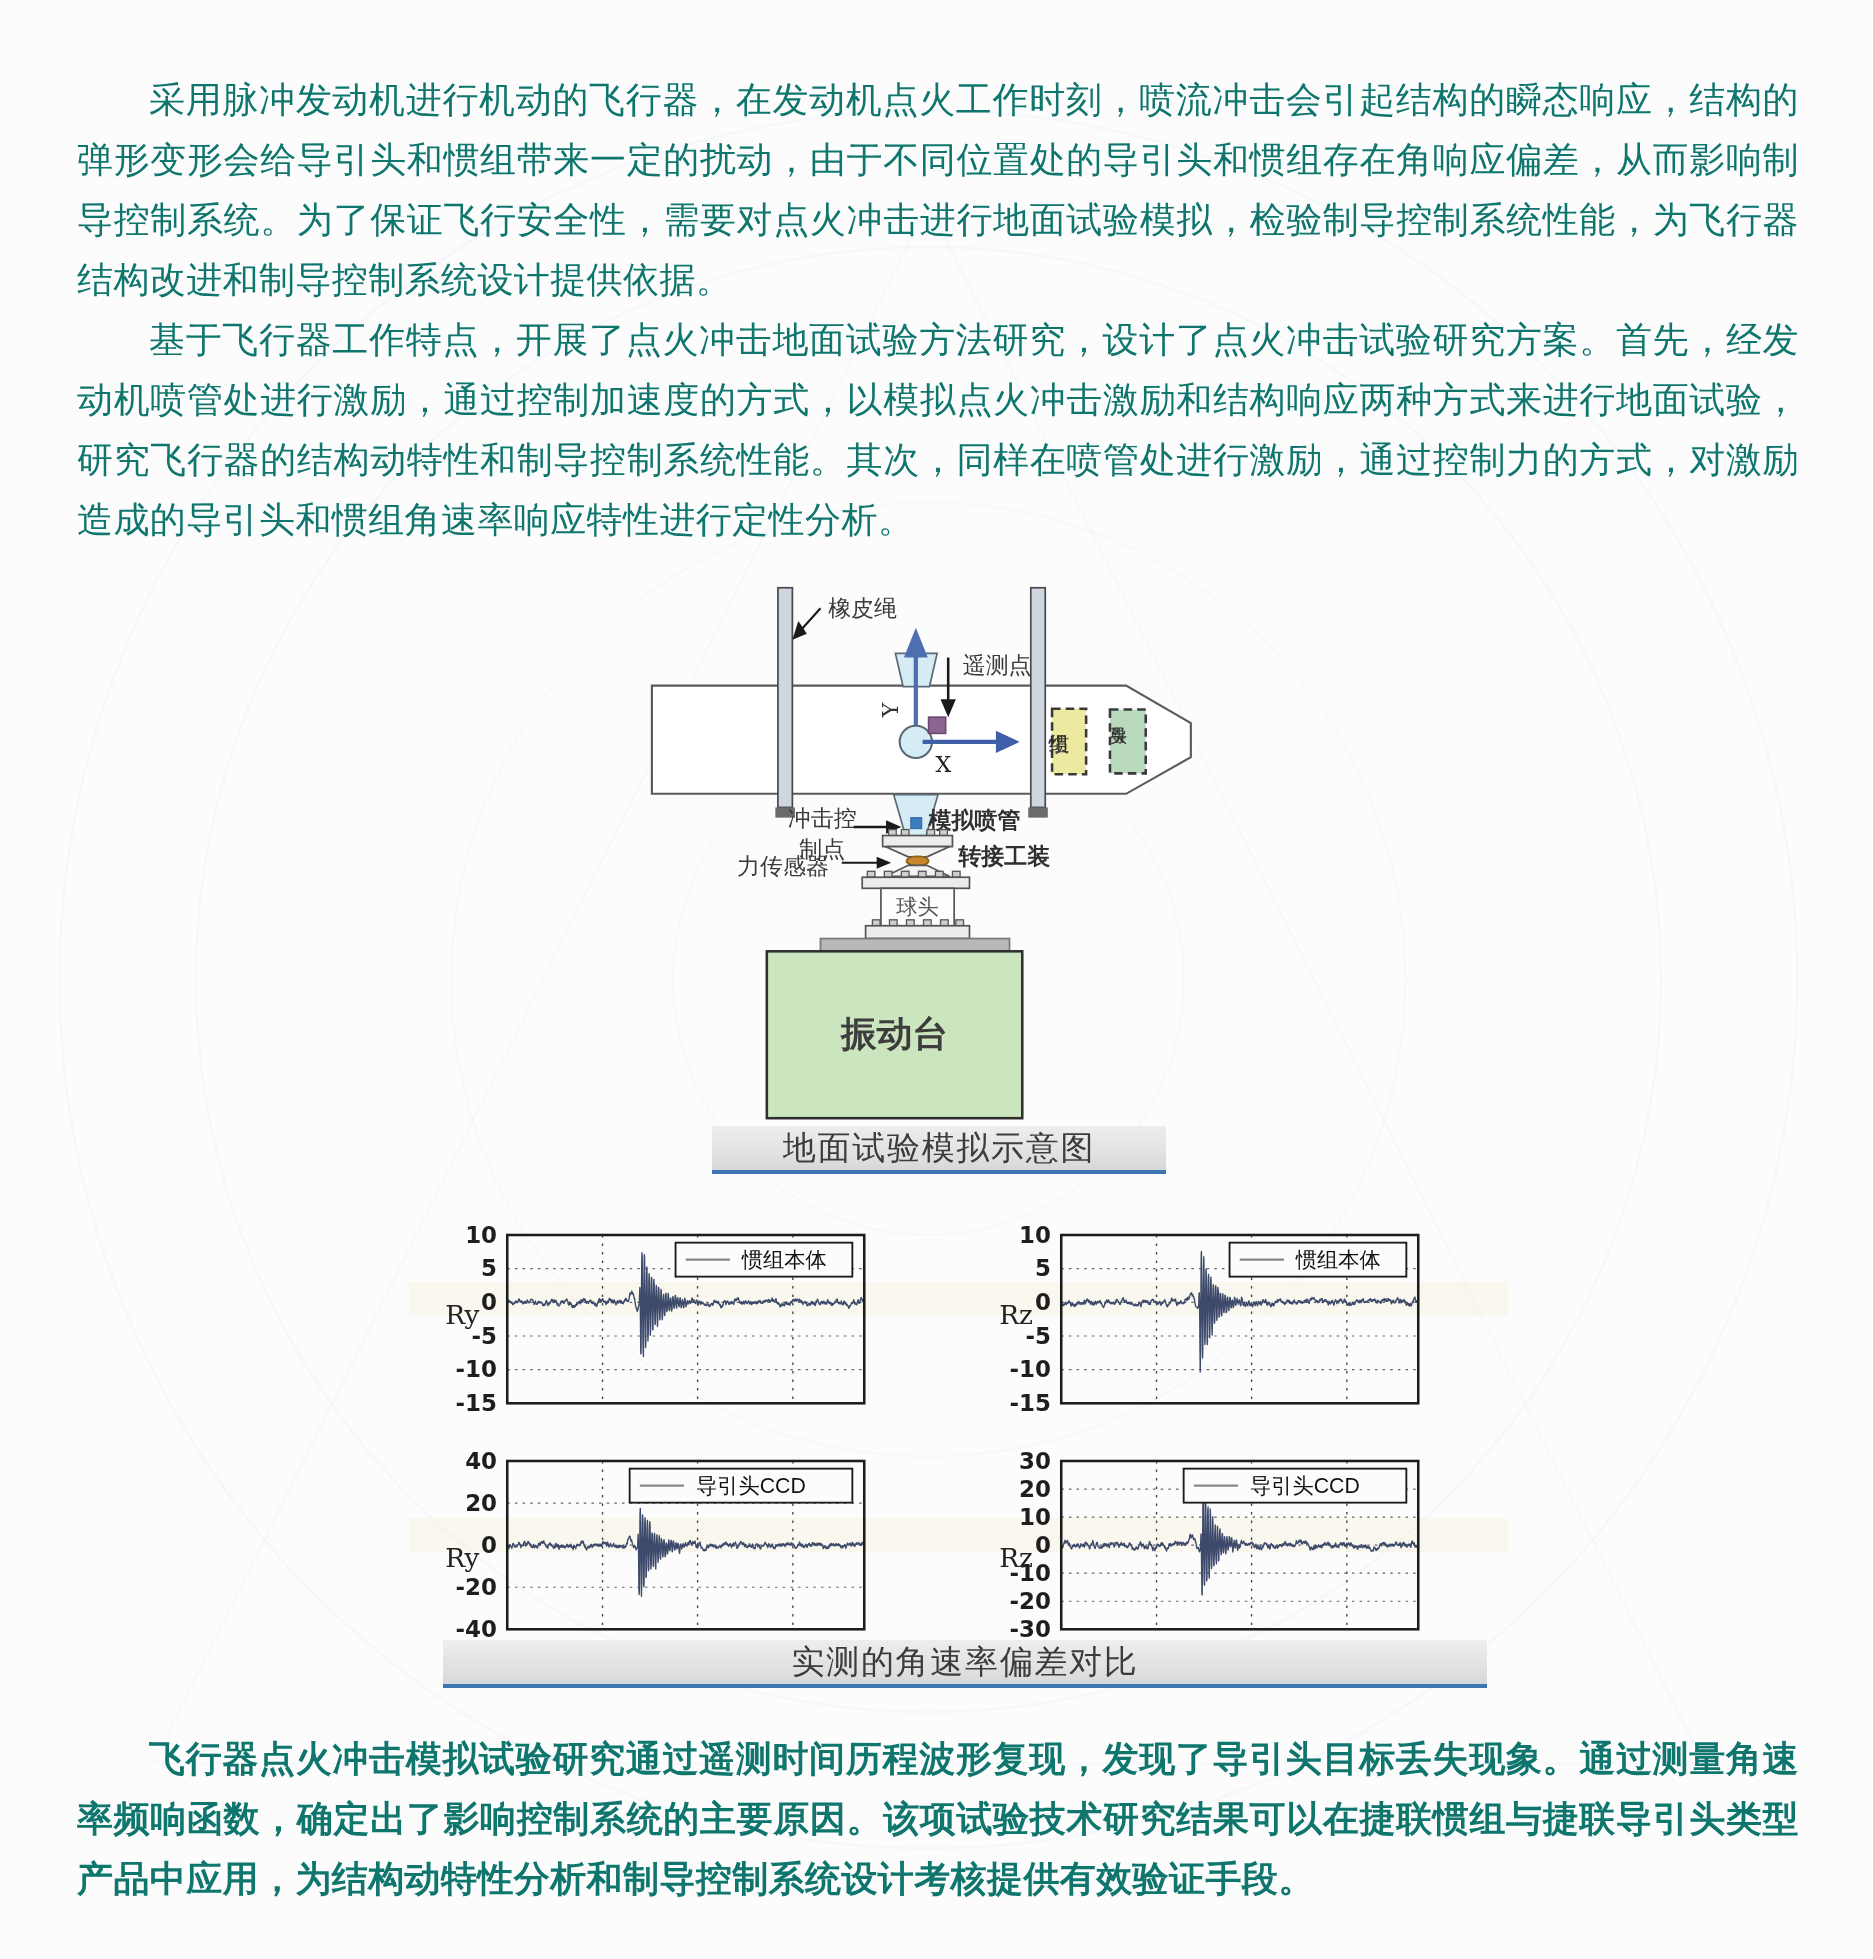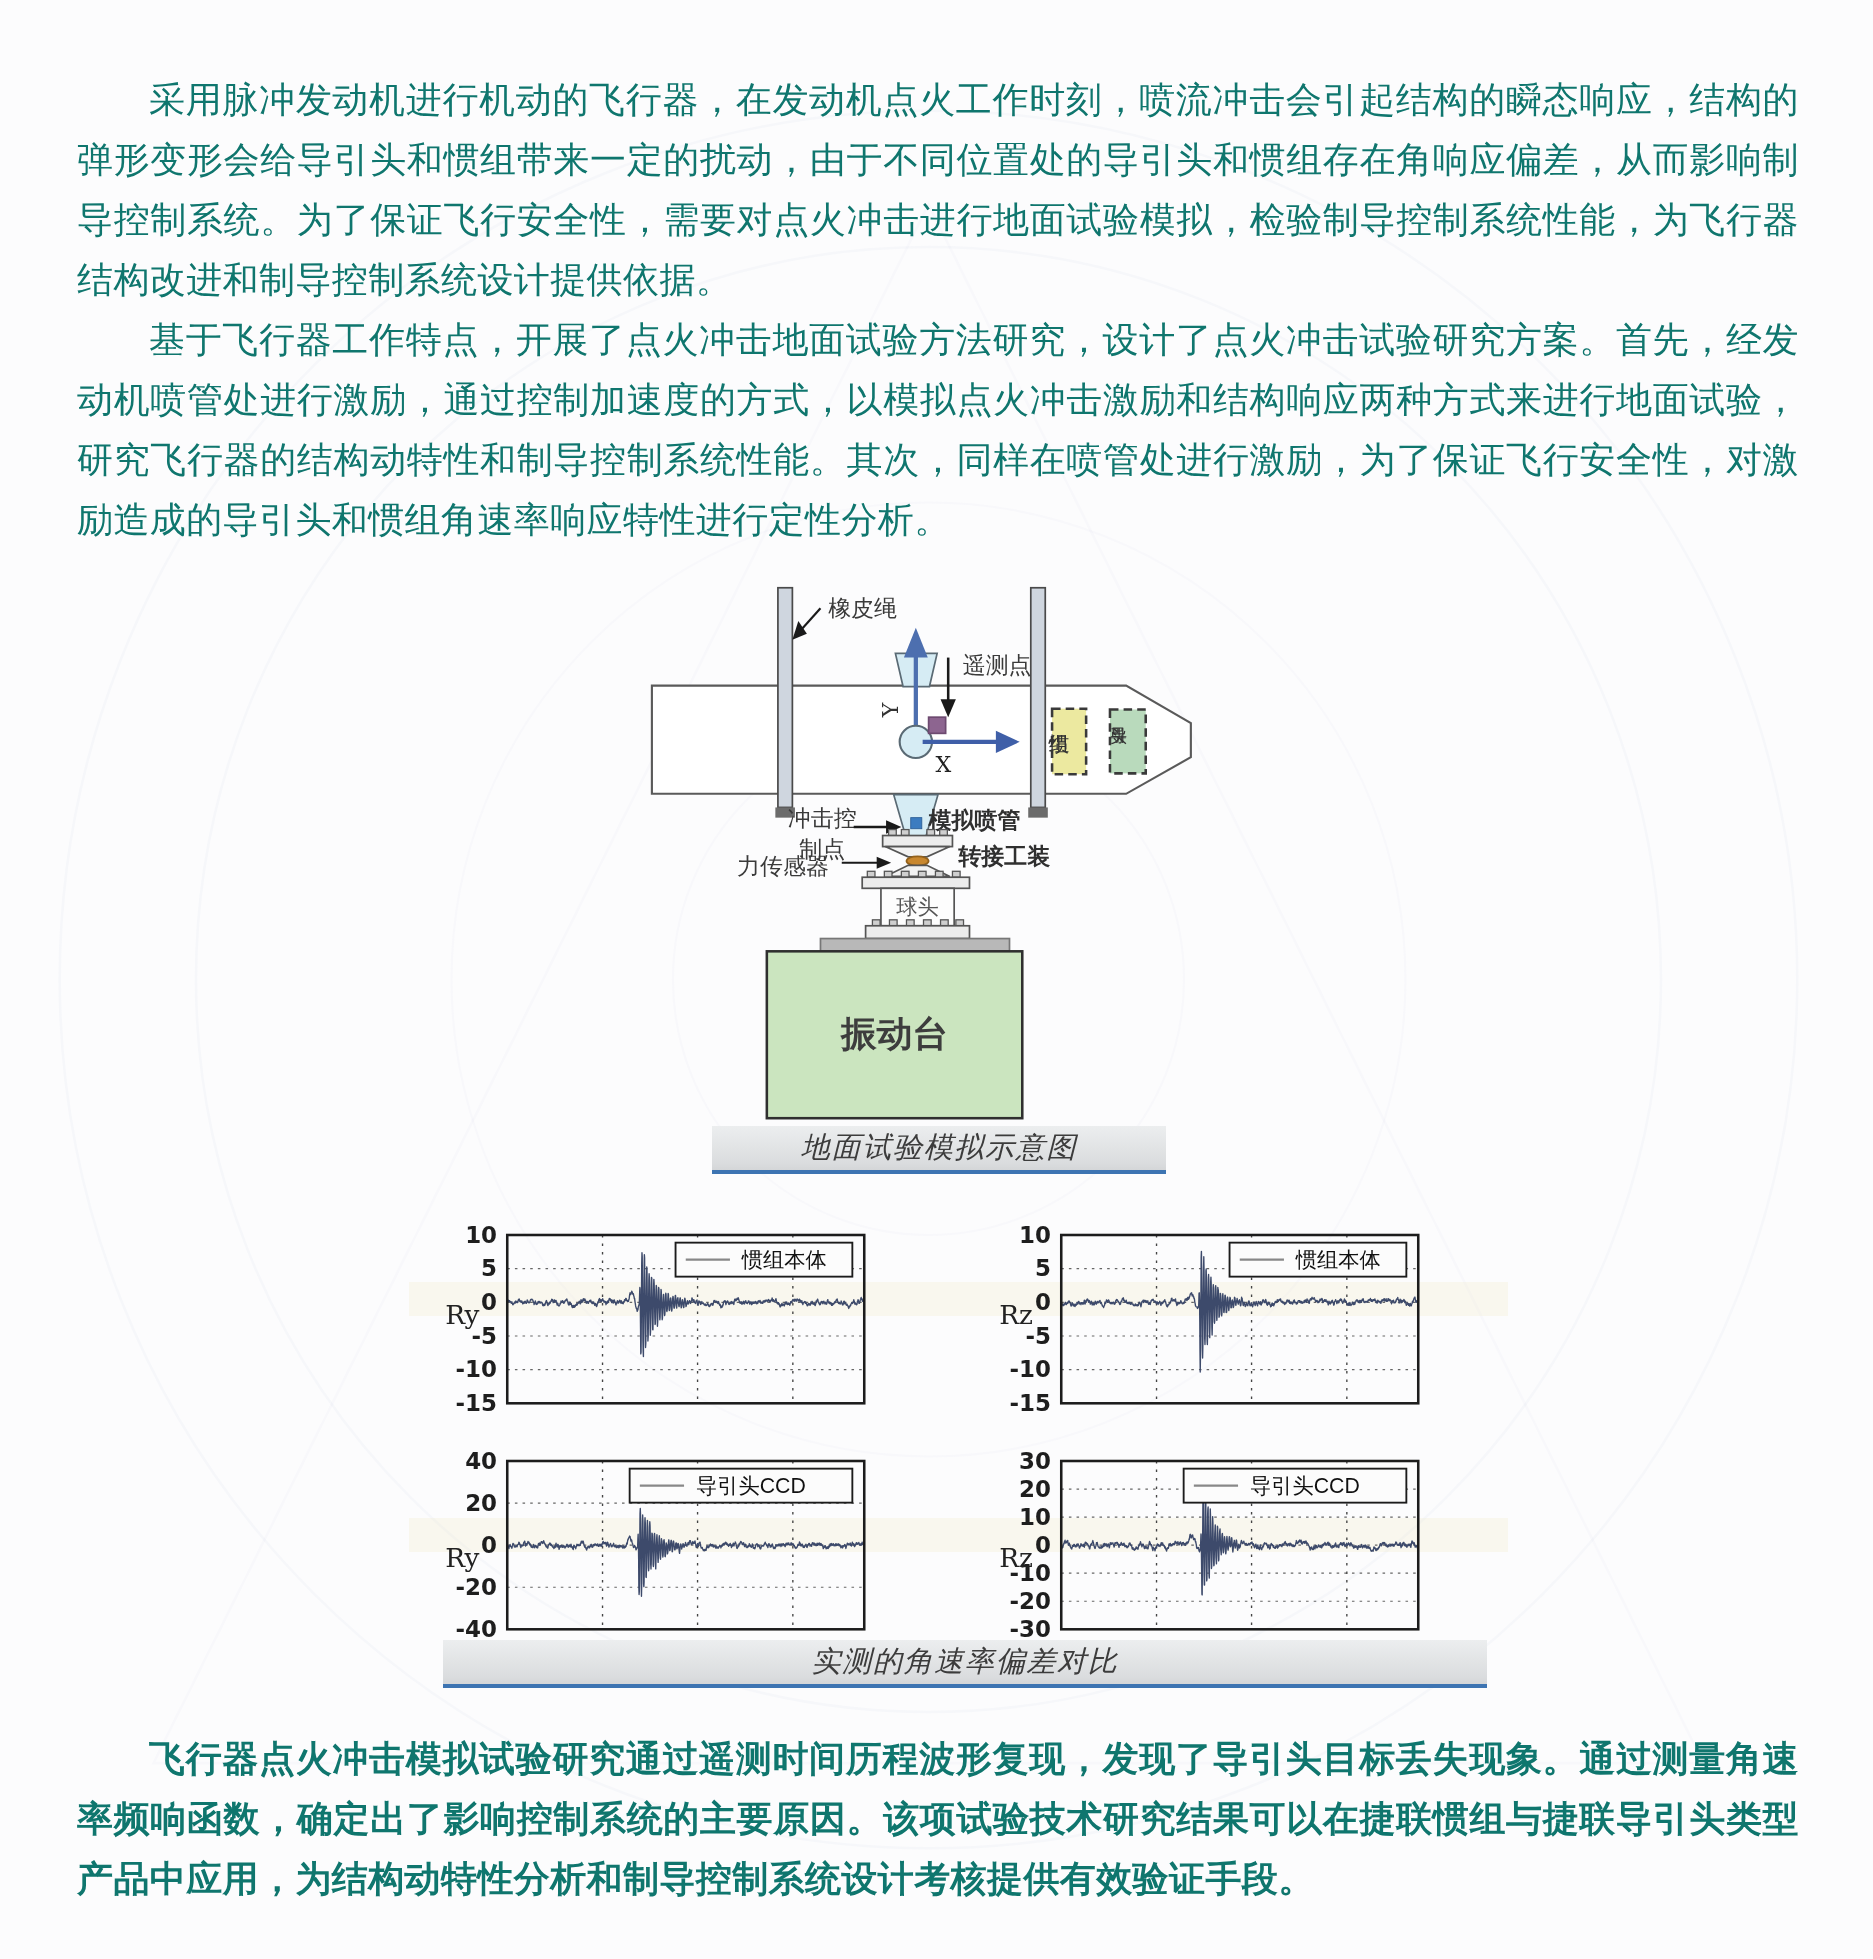--- a/index.html
+++ b/index.html
@@ -17,21 +17,21 @@
     text-align:justify;letter-spacing:0.4px;
   }
   .bodytext p{margin:0;text-indent:2em;}
   #text-top{top:70px;}
   #text-bottom{top:1729px;font-weight:bold;}
   .caption-bar{
     position:absolute;z-index:3;
     background:linear-gradient(180deg,#eceeef 0%,#dadcde 85%,#d4d6d8 100%);
     border-bottom:4.3px solid #3d74b2;
     display:flex;align-items:center;justify-content:center;
-    font-size:29px;color:#3c3c3c;letter-spacing:1.7px;font-style:italic;
+    font-size:33px;color:#3c3c3c;letter-spacing:1.7px;
   }
   #caption1{left:712px;top:1126px;width:454px;height:44px;}
   #caption2{left:443px;top:1640px;width:1044px;height:44px;}
   #diagram{position:absolute;left:477px;top:552px;width:767px;height:596px;z-index:2;}
   .chart{position:absolute;width:460px;height:204px;z-index:2;}
   #chart0{left:426px;top:1218px;}
   #chart1{left:980px;top:1218px;}
   #chart2{left:426px;top:1444px;}
   #chart3{left:980px;top:1444px;}
   .dia-label{font-size:27px;fill:#3a3a3a;}
@@ -49,21 +49,21 @@
     <circle cx="1090" cy="1150" r="560" fill="none" stroke="#8fa3c4" stroke-width="2.5" opacity="0.04"></circle>
     <circle cx="1090" cy="1150" r="300" fill="none" stroke="#8fa3c4" stroke-width="2.5" opacity="0.04"></circle>
     <polygon points="1090,240 180,2070 2000,2070" fill="none" stroke="#8fa3c4" stroke-width="3" opacity="0.04"></polygon>
   </svg>
 
   <div class="band" style="left:409px;top:1282px;width:1099px;height:34px;"></div>
   <div class="band" style="left:409px;top:1518px;width:1099px;height:34px;"></div>
 
   <div class="bodytext" id="text-top">
     <p>采用脉冲发动机进行机动的飞行器，在发动机点火工作时刻，喷流冲击会引起结构的瞬态响应，结构的弹形变形会给导引头和惯组带来一定的扰动，由于不同位置处的导引头和惯组存在角响应偏差，从而影响制导控制系统。为了保证飞行安全性，需要对点火冲击进行地面试验模拟，检验制导控制系统性能，为飞行器结构改进和制导控制系统设计提供依据。</p>
-    <p>基于飞行器工作特点，开展了点火冲击地面试验方法研究，设计了点火冲击试验研究方案。首先，经发动机喷管处进行激励，通过控制加速度的方式，以模拟点火冲击激励和结构响应两种方式来进行地面试验，研究飞行器的结构动特性和制导控制系统性能。其次，同样在喷管处进行激励，为了保证飞行安全性，对激励造成的导引头和惯组角速率响应特性进行定性分析。</p>
+    <p>基于飞行器工作特点，开展了点火冲击地面试验方法研究，设计了点火冲击试验研究方案。首先，经发动机喷管处进行激励，通过控制加速度的方式，以模拟点火冲击激励和结构响应两种方式来进行地面试验，研究飞行器的结构动特性和制导控制系统性能。其次，同样在喷管处进行激励，通过控制力的方式，对激励造成的导引头和惯组角速率响应特性进行定性分析。</p>
   </div>
 
   <svg id="diagram" viewBox="560 648 900 700">
 
     <path d="M765,805 H1322 L1398,849 V889 L1322,932 H765 Z" fill="#ffffff" stroke="#5a5a5a" stroke-width="2.5"></path>
 
     <rect x="913" y="690" width="17" height="258" fill="#cfd6df" stroke="#4a4a4a" stroke-width="2"></rect>
     <rect x="910" y="948" width="23" height="12" fill="#6b6b6b"></rect>
     <rect x="1210" y="690" width="17" height="258" fill="#cfd6df" stroke="#4a4a4a" stroke-width="2"></rect>
     <rect x="1207" y="948" width="23" height="12" fill="#6b6b6b"></rect>

